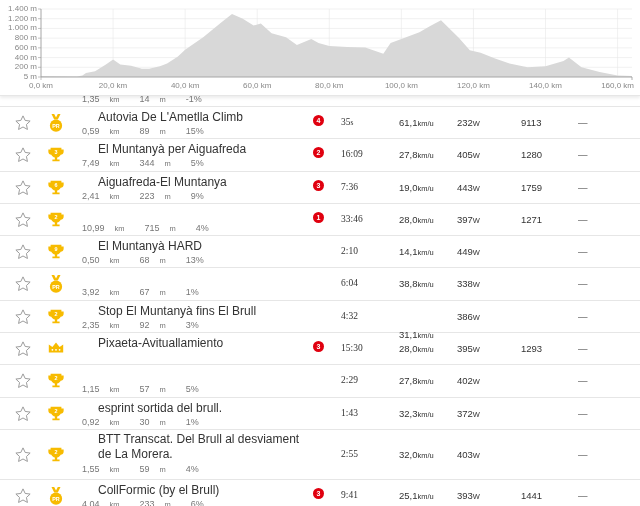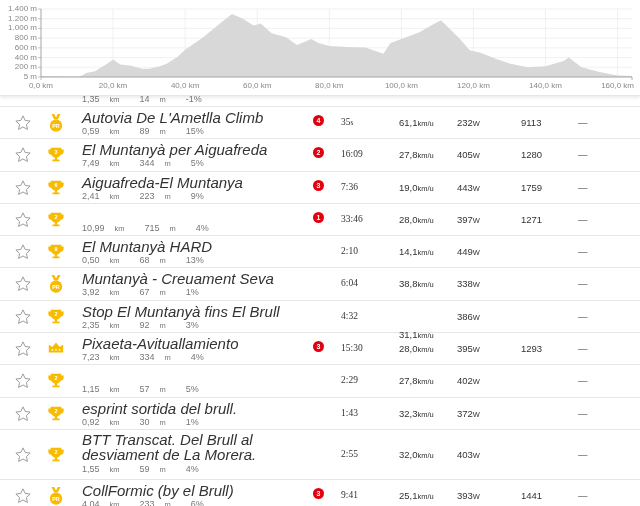--- a/index.html
+++ b/index.html
@@ -10,21 +10,21 @@
   .chart { position: absolute; left: 0; top: 0; width: 640px; height: 96px; background: #fff; z-index: 5; box-shadow: 0 2px 3px rgba(0,0,0,0.08); border-bottom: 1px solid #e6e6e6; }
   .chart svg { position: absolute; left: 0; top: 0; }
   .ylab { position: absolute; right: 603px; font-size: 8px; color: #888; text-align: right; white-space: nowrap; line-height: 8px; }
   .xlab { position: absolute; top: 82px; font-size: 8px; color: #888; white-space: nowrap; transform: translateX(-50%); line-height: 8px; }
 
   
   .list { position: absolute; left: 0; top: 84px; width: 640px; }
   .row { position: relative; width: 640px; border-bottom: 1px solid #e6e6e6; }
   .star { position: absolute; left: 14px; width: 18px; height: 18px; }
   .award { position: absolute; left: 47px; width: 18px; height: 20px; }
-  .seg-name { position: absolute; left: 82px; font-size: 15px; color: #333; line-height: 15px; width: 210px; font-style: italic; }
+  .seg-name { position: absolute; left: 98px; font-size: 12px; color: #333; line-height: 15px; width: 210px; }
   .seg-stats { position: absolute; left: 82px; font-size: 9px; color: #777; white-space: nowrap; }
   .seg-stats span { margin-right: 10px; }
   .unit { font-size: 7.5px; }
   .rank-badge { position: absolute; left: 313px; width: 11px; height: 11px; border-radius: 50%; background: #e0000f; color: #fff; font-size: 7px; font-weight: bold; text-align: center; line-height: 11px; }
   .cell { position: absolute; font-size: 9.5px; color: #333; white-space: nowrap; }
   .c-time { left: 341px; font-family: Liberation Serif, serif; }
   .c-speed { left: 399px; }
   .c-power { left: 457px; }
   .c-vam { left: 521px; }
   .c-dash { left: 578px; color: #555; }
@@ -191,21 +191,20 @@
     </div>
       <div class="row" style="height: 32.3px;">
       <div class="star" style="top:7px"><svg viewBox="0 0 24 24" width="18" height="18">
             <path d="M12 2.5l2.9 6.1 6.6.8-4.9 4.6 1.3 6.6L12 17.3l-5.9 3.3 1.3-6.6-4.9-4.6 6.6-.8z" fill="none" stroke="#999" stroke-width="1.3" stroke-linejoin="round"></path>
           </svg></div>
       <div class="award" style="top:6px"><svg viewBox="0 0 20 22" width="18" height="20">
             <path d="M5 1l3 6h4l3-6h-3l-2 4-2-4z" fill="#f7bb00"></path>
             <circle cx="10" cy="14" r="6.8" fill="#f7bb00"></circle>
             <text x="10" y="16.4" font-size="6" font-weight="bold" fill="#fff" text-anchor="middle" font-family="Liberation Sans, sans-serif">PR</text>
           </svg></div>
-      <div class="seg-name" style="top:3px">Muntanyà - Creuament Seva</div>
       <div class="seg-stats" style="top:19px">
         <span><span>3,92</span><span class="unit">km</span></span><span><span>67</span><span class="unit">m</span></span><span>1%</span>
       </div>
 
       <div class="cell c-time" style="top:10px"><span>6:04</span></div>
       <div class="cell c-speed" style="top:10px"><span>38,8</span><span class="unit">km/u</span></div>
       <div class="cell c-power" style="top:10px"><span>338</span><span class="unit">W</span></div>
       <div class="cell c-vam" style="top:10px"></div>
       <div class="cell c-dash" style="top:10px">—</div>
     </div>
@@ -232,23 +231,20 @@
       <div class="star" style="top:7px"><svg viewBox="0 0 24 24" width="18" height="18">
             <path d="M12 2.5l2.9 6.1 6.6.8-4.9 4.6 1.3 6.6L12 17.3l-5.9 3.3 1.3-6.6-4.9-4.6 6.6-.8z" fill="none" stroke="#999" stroke-width="1.3" stroke-linejoin="round"></path>
           </svg></div>
       <div class="award" style="top:6px"><svg viewBox="0 0 20 20" width="18" height="18">
             <path d="M2 6l4 3 4-5 4 5 4-3v9H2z" fill="#f7bb00"></path>
             <circle cx="6" cy="12" r="1" fill="#fff"></circle>
             <circle cx="10" cy="12" r="1" fill="#fff"></circle>
             <circle cx="14" cy="12" r="1" fill="#fff"></circle>
           </svg></div>
       <div class="seg-name" style="top:3px">Pixaeta-Avituallamiento</div>
-      <div class="seg-stats" style="top:19px">
-        <span><span>7,23</span><span class="unit">km</span></span><span><span>334</span><span class="unit">m</span></span><span>4%</span>
-      </div>
       <div class="rank-badge" style="top:8px">3</div>
       <div class="cell c-time" style="top:10px"><span>15:30</span></div>
       <div class="cell c-speed" style="top:10px"><span>28,0</span><span class="unit">km/u</span></div>
       <div class="cell c-power" style="top:10px"><span>395</span><span class="unit">W</span></div>
       <div class="cell c-vam" style="top:10px">1293</div>
       <div class="cell c-dash" style="top:10px">—</div>
     </div>
       <div class="row" style="height: 32.3px;">
       <div class="star" style="top:7px"><svg viewBox="0 0 24 24" width="18" height="18">
             <path d="M12 2.5l2.9 6.1 6.6.8-4.9 4.6 1.3 6.6L12 17.3l-5.9 3.3 1.3-6.6-4.9-4.6 6.6-.8z" fill="none" stroke="#999" stroke-width="1.3" stroke-linejoin="round"></path>

